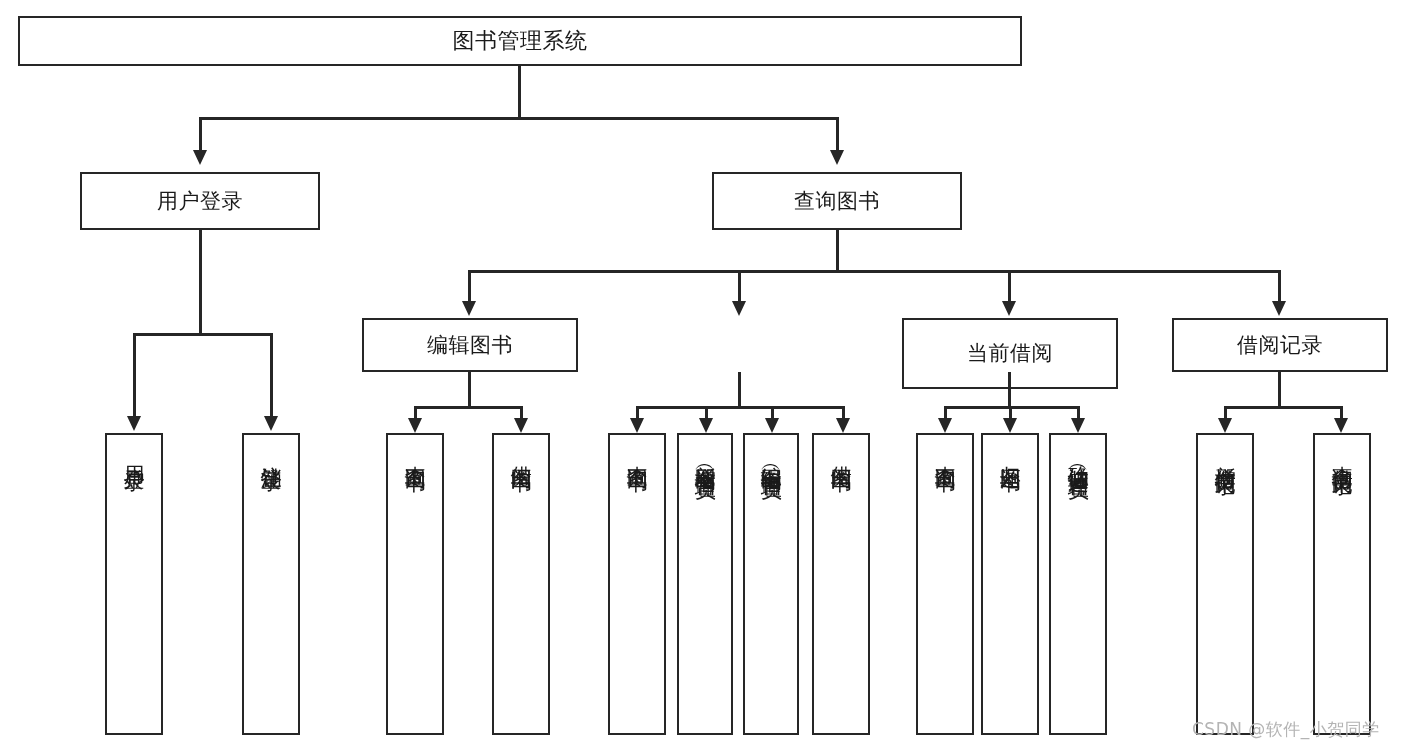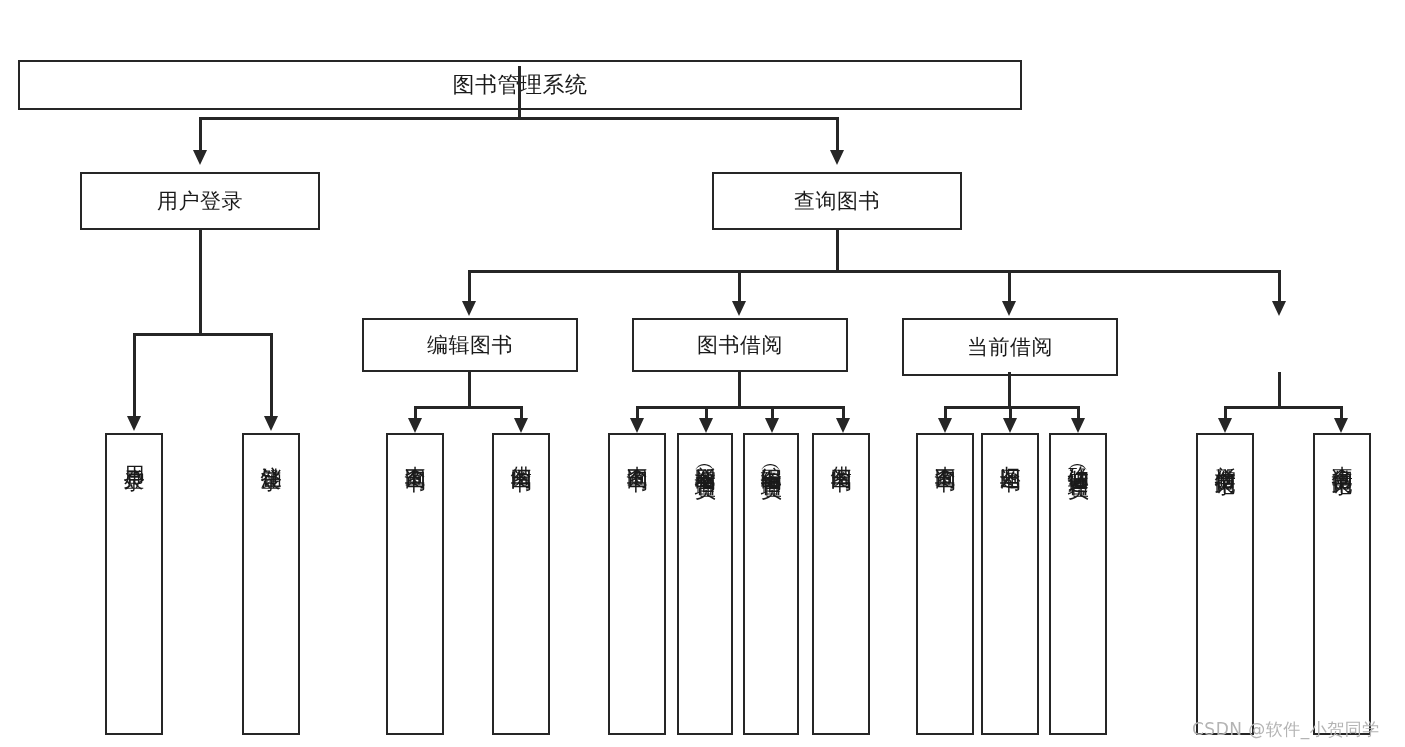--- a/index.html
+++ b/index.html
@@ -82,21 +82,21 @@
     letter-spacing: 0.5px;
     white-space: nowrap;
     user-select: none;
   }
 </style>
 </head>
 <body>
 
 <div id="canvas">
 
-  <div class="node root" style="left:18px; top:16px; width:1004px; height:50px;margin-top:44px;">
+  <div class="node root" style="left:18px; top:16px; width:1004px; height:50px;">
     <span class="label">图书管理系统</span>
   </div>
 
   <div class="edge v" style="left:518px; top:66px; height:53px;"></div>
 
   <div class="edge h" style="left:199px; top:117px; width:639px;"></div>
 
   <div class="edge v" style="left:199px; top:117px; height:35px;"></div>
   <div class="arrow" style="left:193px; top:150px;"></div>
   <div class="edge v" style="left:836px; top:117px; height:35px;"></div>
@@ -135,25 +135,25 @@
 
   <div class="edge v" style="left:1008px; top:270px; height:33px;"></div>
   <div class="arrow" style="left:1002px; top:301px;"></div>
 
   <div class="edge v" style="left:1278px; top:270px; height:33px;"></div>
   <div class="arrow" style="left:1272px; top:301px;"></div>
 
   <div class="node" style="left:362px; top:318px; width:216px; height:54px;">
     <span class="label">编辑图书</span>
   </div>
-  <div class="node" style="left:632px; top:318px; width:216px; height:54px;">
-    <span class="label">图书借阅</span>
-  </div>
-  <div class="node" style="left:902px; top:318px; width:216px; height:58px;">
+  <div class="node" style="left:902px; top:318px; width:216px; height:71px;">
     <span class="label">当前借阅</span>
+  </div>
+  <div class="node" style="left:1172px; top:318px; width:216px; height:54px;">
+    <span class="label">借阅记录</span>
   </div>
 
   <div class="edge v" style="left:468px; top:372px; height:36px;"></div>
   <div class="edge h" style="left:414px; top:406px; width:108px;"></div>
   <div class="edge v" style="left:414px; top:406px; height:14px;"></div>
   <div class="arrow" style="left:408px; top:418px;"></div>
   <div class="edge v" style="left:520px; top:406px; height:14px;"></div>
   <div class="arrow" style="left:514px; top:418px;"></div>
 
   <div class="node vert" style="left:386px; top:433px; width:58px; height:302px;">

